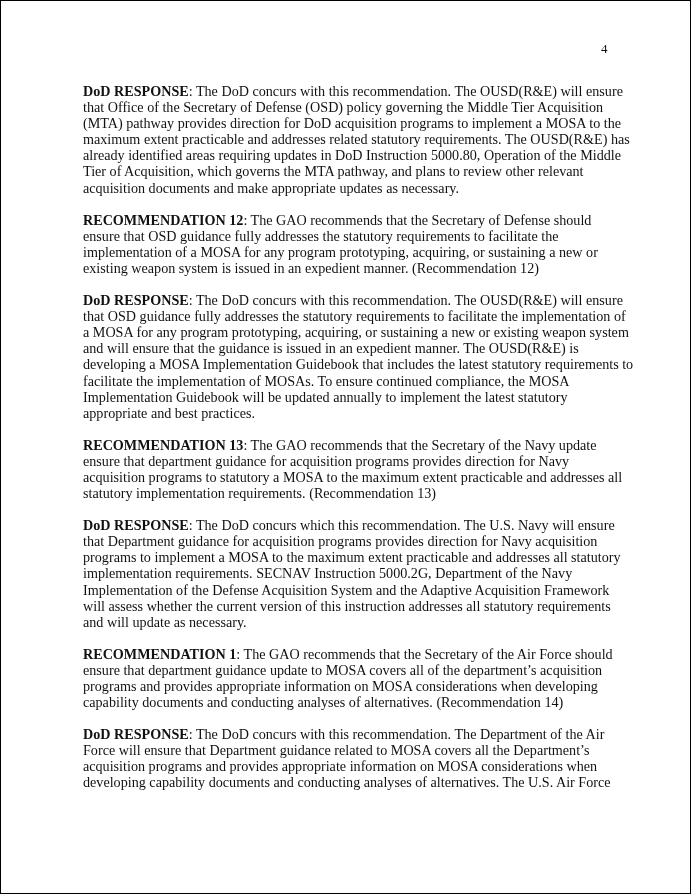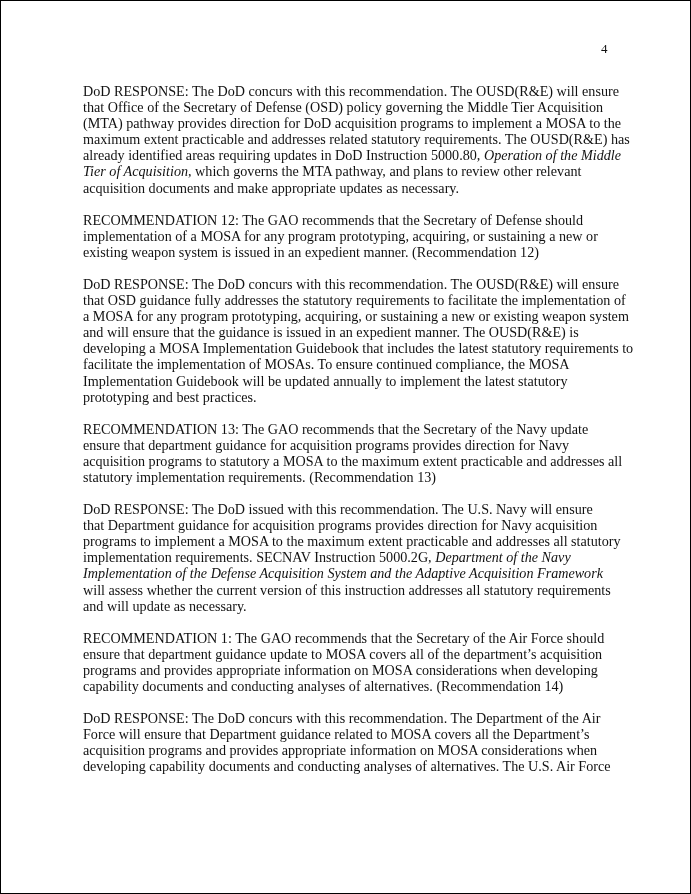--- a/index.html
+++ b/index.html
@@ -22,61 +22,62 @@
     left: 82px; top: 82px;
     width: 530px;
   }
   .para {
     margin: 0 0 16px 0;
     font-size: 14.15px;
     line-height: 16.1px;
     white-space: nowrap;
   }
   .line { display: block; }
-  .lbl { font-weight: normal; }
-  .it { font-style: italic; }
+  .lbl { font-weight: bold; }
+  .it { }
 </style>
 </head>
 <body>
 
 <div class="page">
   <div class="page-number">4</div>
   <div class="content" id="content">
     <p class="para">
         <span class="line"><span class="lbl">DoD RESPONSE</span><span>:  The DoD concurs with this recommendation.  The OUSD(R&amp;E) will ensure</span></span>
         <span class="line"><span>that Office of the Secretary of Defense (OSD) policy governing the Middle Tier Acquisition</span></span>
         <span class="line"><span>(MTA) pathway provides direction for DoD acquisition programs to implement a MOSA to the</span></span>
         <span class="line"><span>maximum extent practicable and addresses related statutory requirements.  The OUSD(R&amp;E) has</span></span>
         <span class="line"><span>already identified areas requiring updates in DoD Instruction 5000.80, </span><span class="it">Operation of the Middle</span></span>
         <span class="line"><span class="it">Tier of Acquisition</span><span>, which governs the MTA pathway, and plans to review other relevant</span></span>
         <span class="line"><span>acquisition documents and make appropriate updates as necessary.</span></span>
       </p>
     <p class="para">
         <span class="line"><span class="lbl">RECOMMENDATION 12</span><span>:  The GAO recommends that the Secretary of Defense should</span></span>
+        <span class="line"><span>ensure that OSD guidance fully addresses the statutory requirements to facilitate the</span></span>
         <span class="line"><span>implementation of a MOSA for any program prototyping, acquiring, or sustaining a new or</span></span>
         <span class="line"><span>existing weapon system is issued in an expedient manner.  (Recommendation 12)</span></span>
       </p>
     <p class="para">
         <span class="line"><span class="lbl">DoD RESPONSE</span><span>:  The DoD concurs with this recommendation.  The OUSD(R&amp;E) will ensure</span></span>
         <span class="line"><span>that OSD guidance fully addresses the statutory requirements to facilitate the implementation of</span></span>
         <span class="line"><span>a MOSA for any program prototyping, acquiring, or sustaining a new or existing weapon system</span></span>
         <span class="line"><span>and will ensure that the guidance is issued in an expedient manner.  The OUSD(R&amp;E) is</span></span>
         <span class="line"><span>developing a MOSA Implementation Guidebook that includes the latest statutory requirements to</span></span>
         <span class="line"><span>facilitate the implementation of MOSAs.  To ensure continued compliance, the MOSA</span></span>
         <span class="line"><span>Implementation Guidebook will be updated annually to implement the latest statutory</span></span>
-        <span class="line"><span>prototyping and best practices.</span></span>
+        <span class="line"><span>appropriate and best practices.</span></span>
       </p>
     <p class="para">
         <span class="line"><span class="lbl">RECOMMENDATION 13</span><span>:  The GAO recommends that the Secretary of the Navy update</span></span>
         <span class="line"><span>ensure that department guidance for acquisition programs provides direction for Navy</span></span>
         <span class="line"><span>acquisition programs to statutory a MOSA to the maximum extent practicable and addresses all</span></span>
         <span class="line"><span>statutory implementation requirements.  (Recommendation 13)</span></span>
       </p>
     <p class="para">
-        <span class="line"><span class="lbl">DoD RESPONSE</span><span>:  The DoD issued with this recommendation.  The U.S. Navy will ensure</span></span>
+        <span class="line"><span class="lbl">DoD RESPONSE</span><span>:  The DoD concurs which this recommendation.  The U.S. Navy will ensure</span></span>
         <span class="line"><span>that Department guidance for acquisition programs provides direction for Navy acquisition</span></span>
         <span class="line"><span>programs to implement a MOSA to the maximum extent practicable and addresses all statutory</span></span>
         <span class="line"><span>implementation requirements.  SECNAV Instruction 5000.2G, </span><span class="it">Department of the Navy</span></span>
         <span class="line"><span class="it">Implementation of the Defense Acquisition System and the Adaptive Acquisition Framework</span></span>
         <span class="line"><span>will assess whether the current version of this instruction addresses all statutory requirements</span></span>
         <span class="line"><span>and will update as necessary.</span></span>
       </p>
     <p class="para">
         <span class="line"><span class="lbl">RECOMMENDATION 1</span><span>:  The GAO recommends that the Secretary of the Air Force should</span></span>
         <span class="line"><span>ensure that department guidance update to MOSA covers all of the department’s acquisition</span></span>

